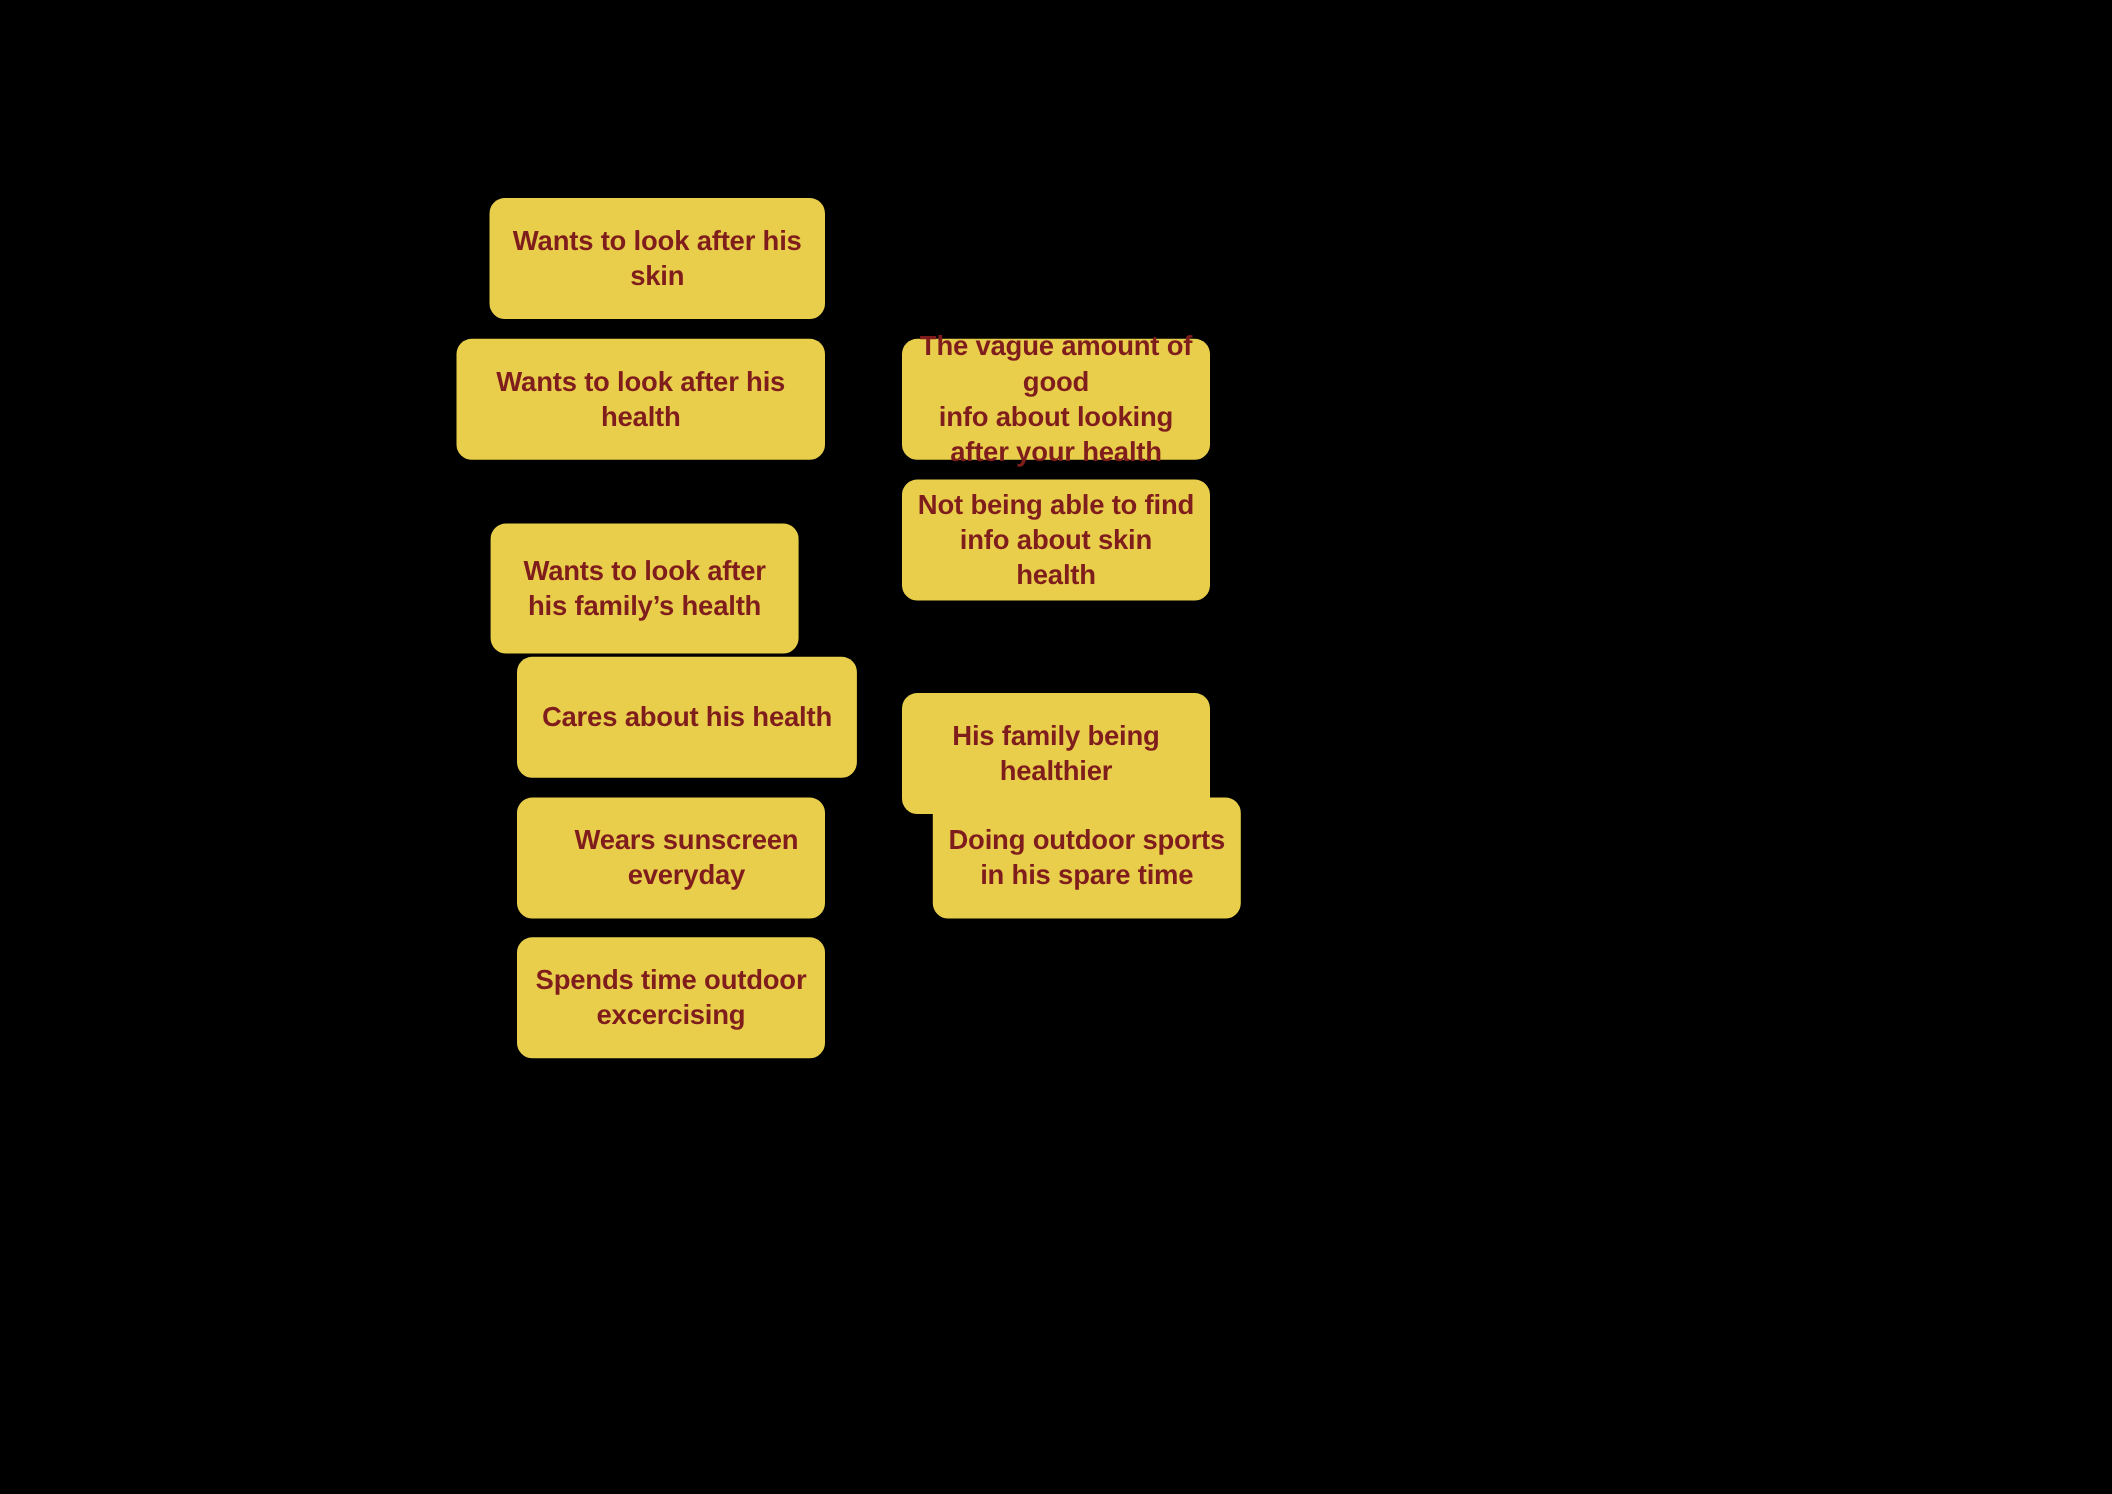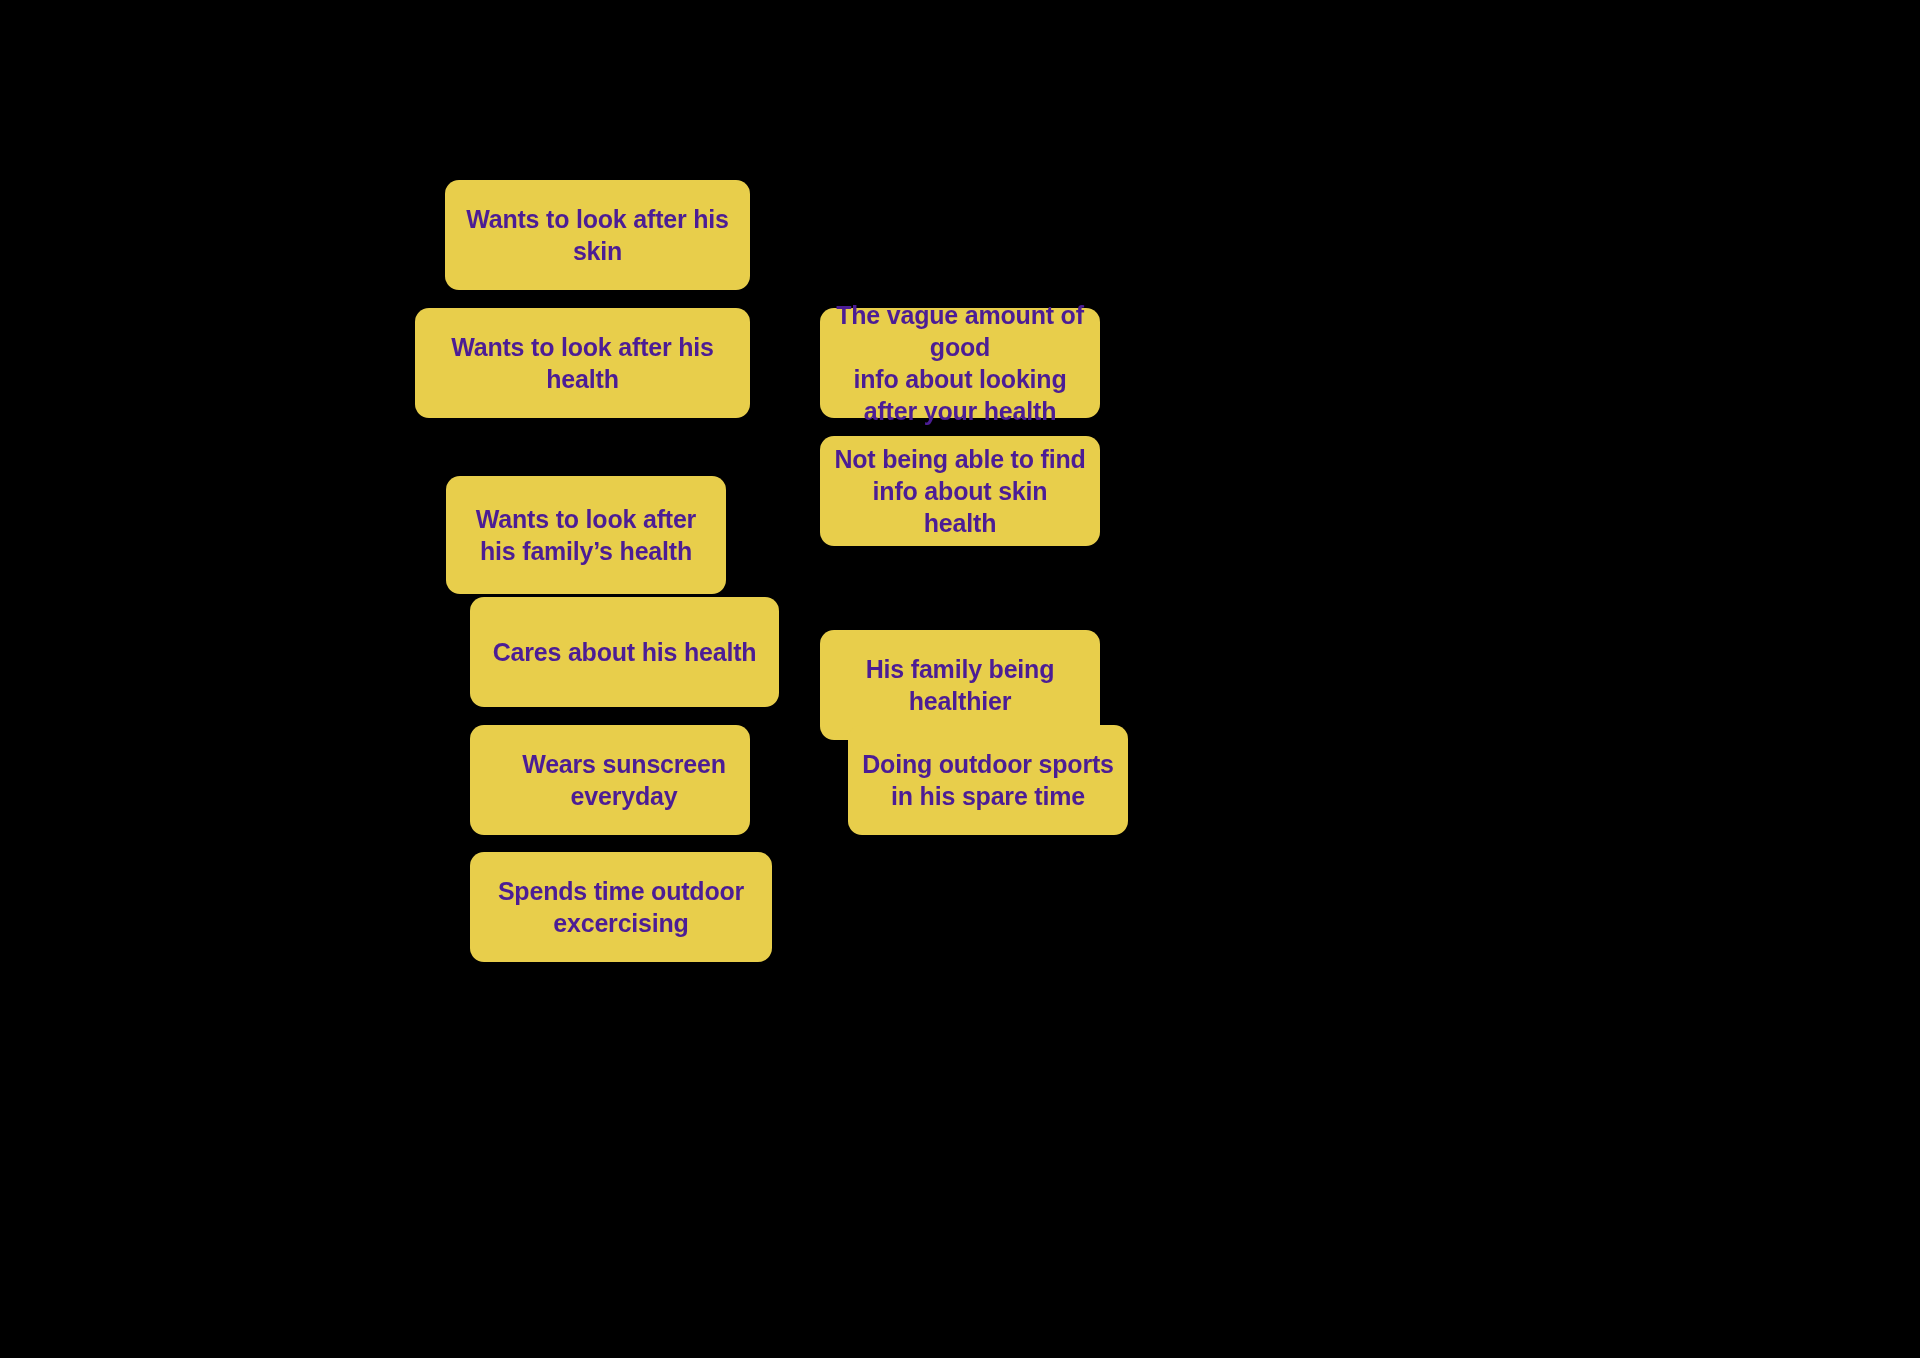--- a/index.html
+++ b/index.html
@@ -21,37 +21,37 @@
   }
   .card {
     position: absolute;
     box-sizing: border-box;
     background: #E8CE4B;
     border-radius: 14px;
     display: flex;
     align-items: center;
     justify-content: center;
     text-align: center;
-    color: #4c1d95;
+    color: #7f1d1d;
     font-family: "Liberation Sans", sans-serif;
     font-weight: bold;
     font-size: 25px;
     line-height: 1.28;
     letter-spacing: -0.2px;
     padding: 6px 14px;
     white-space: pre-line;
     user-select: none;
   }
   
   .c-skin        { left: 445px; top: 180px;  width: 305px; height: 110px; }
   .c-health      { left: 415px; top: 308px;  width: 335px; height: 110px; }
   .c-family      { left: 446px; top: 436px;  width: 280px; height: 118px; margin-top: 40px; }
   .c-cares       { left: 470px; top: 597px;  width: 309px; height: 110px; }
   .c-sunscreen   { left: 470px; top: 725px;  width: 280px; height: 110px; padding-left: 42px; }
-  .c-outdoor     { left: 470px; top: 852px;  width: 302px; height: 110px; }
+  .c-outdoor     { left: 470px; top: 852px;  width: 280px; height: 110px; }
   
   .c-vague       { left: 820px; top: 308px;  width: 280px; height: 110px; }
   .c-notfind     { left: 820px; top: 436px;  width: 280px; height: 110px; }
   .c-familyhealthier { left: 820px; top: 597px; width: 280px; height: 110px; margin-top: 33px; }
   .c-sports      { left: 848px; top: 725px;  width: 280px; height: 110px; }
 </style>
 </head>
 <body>
 
 <div id="canvas">

